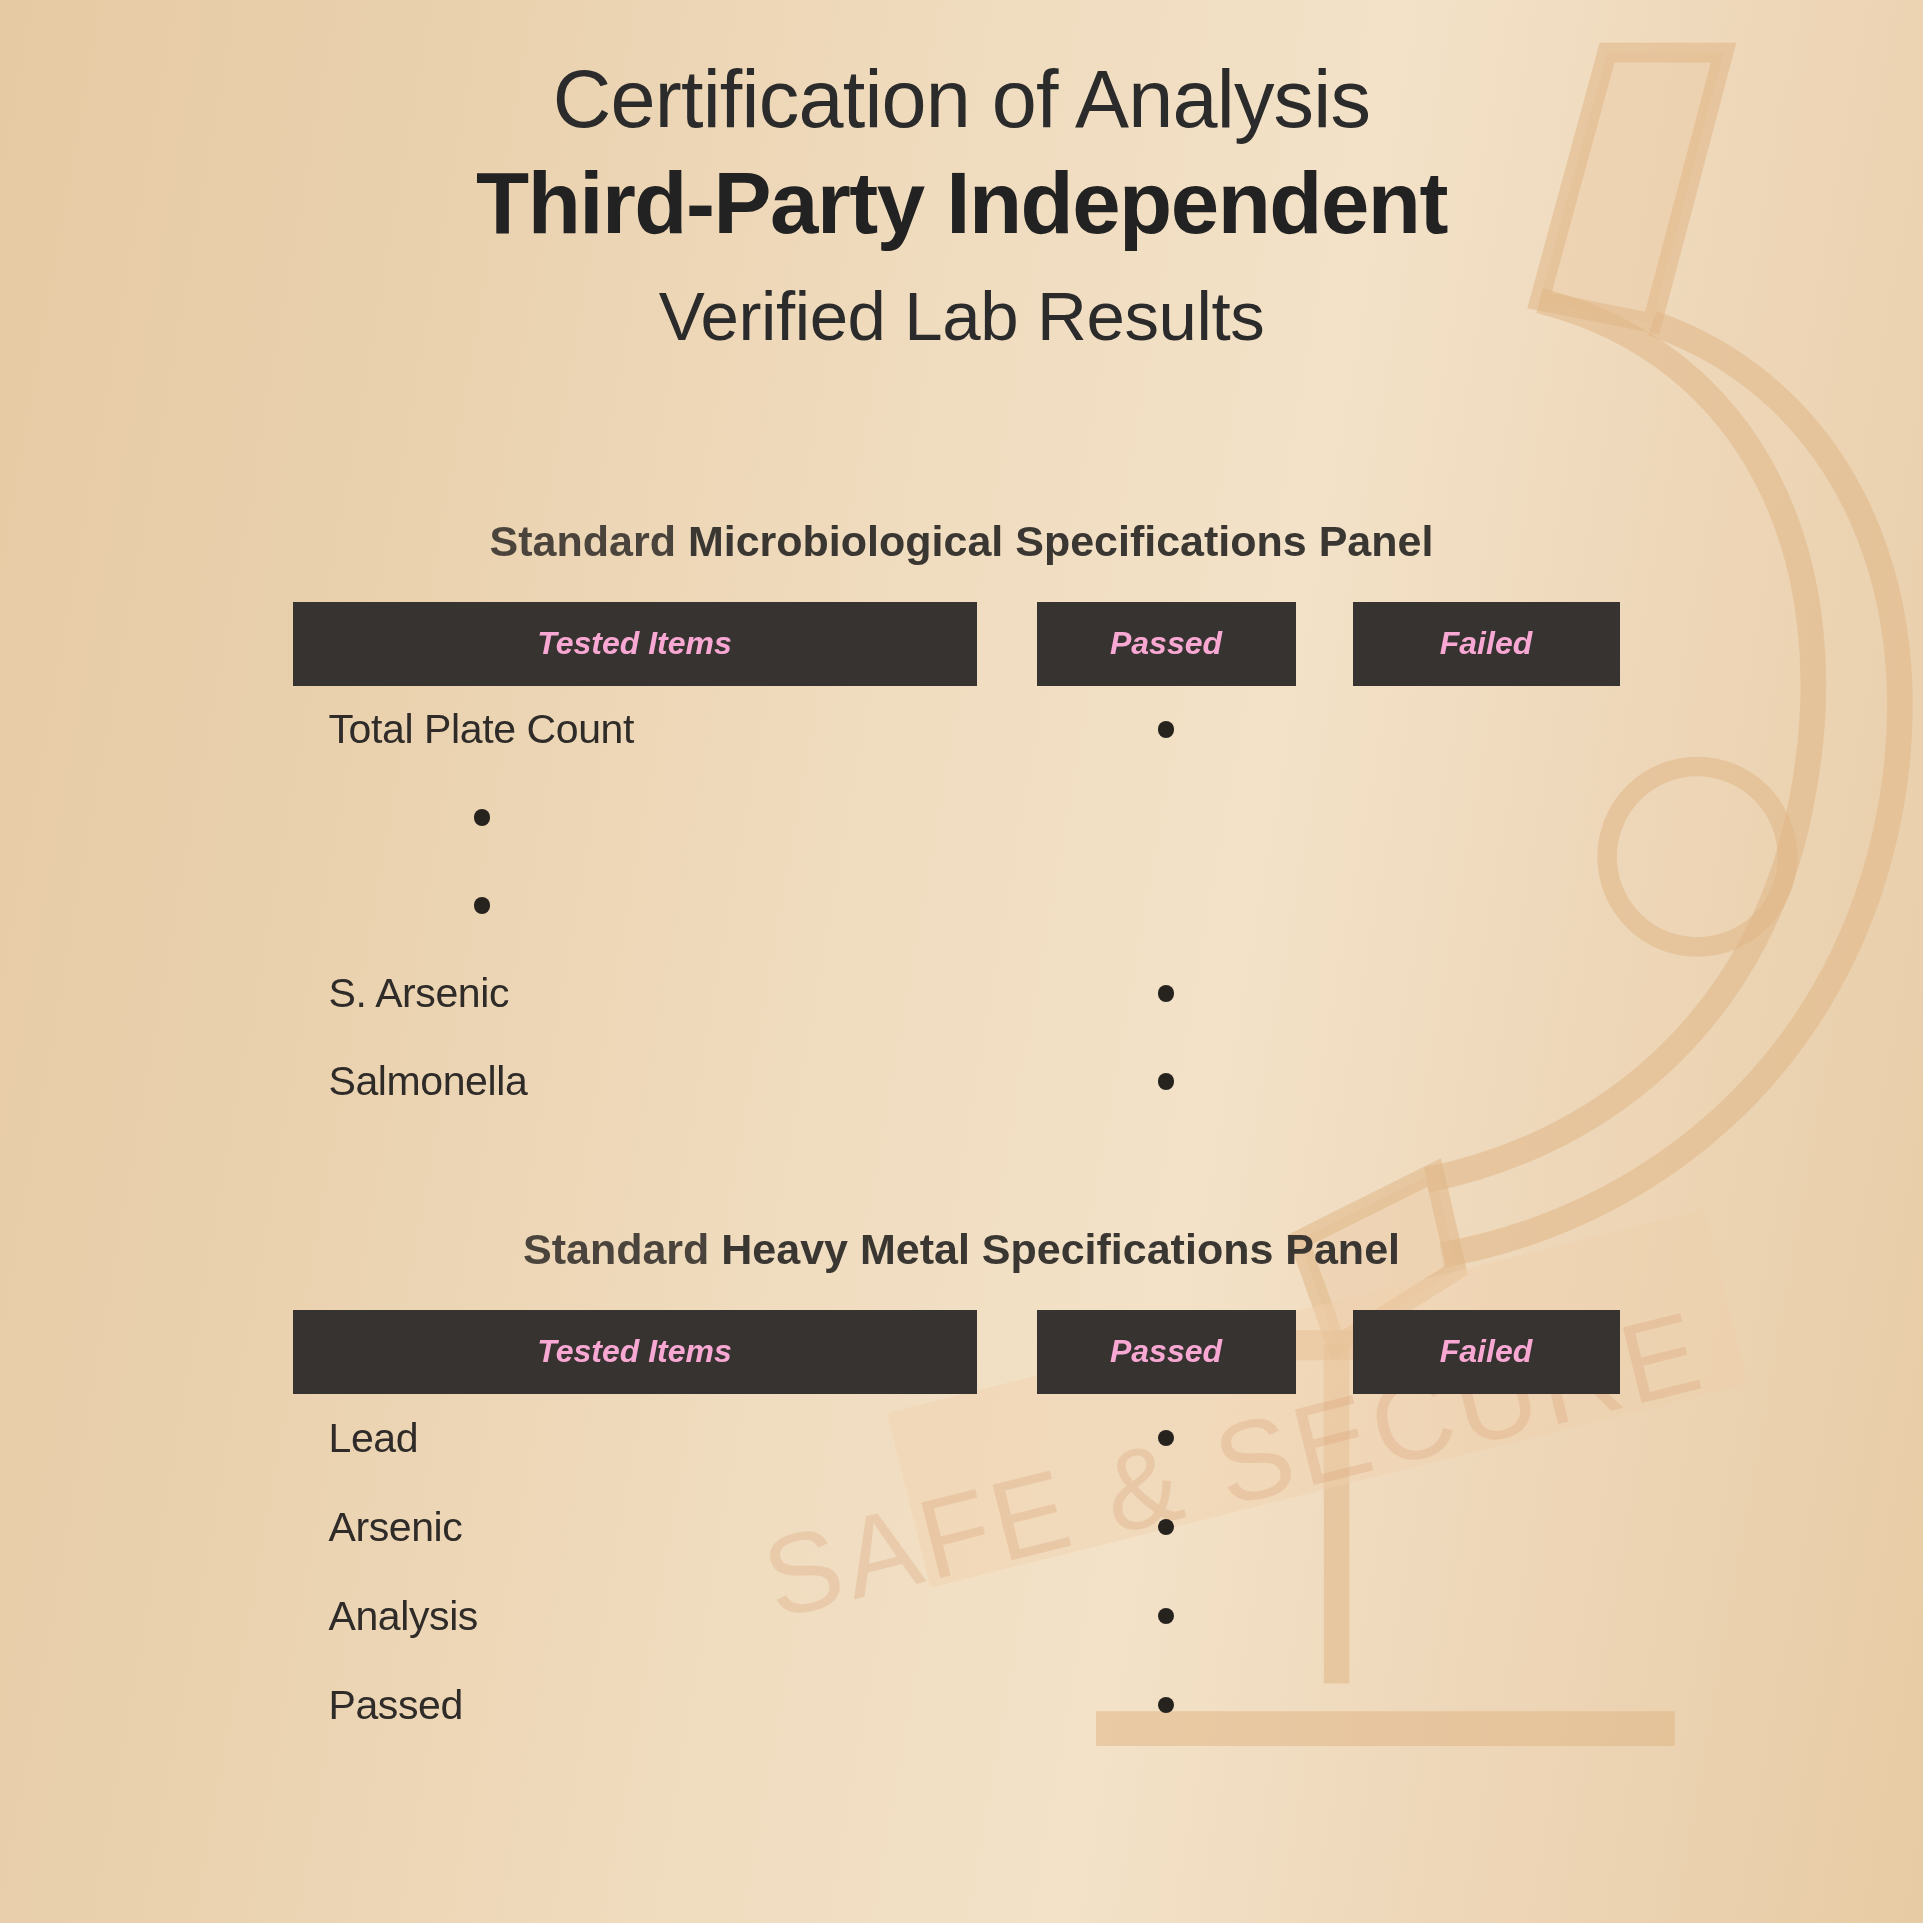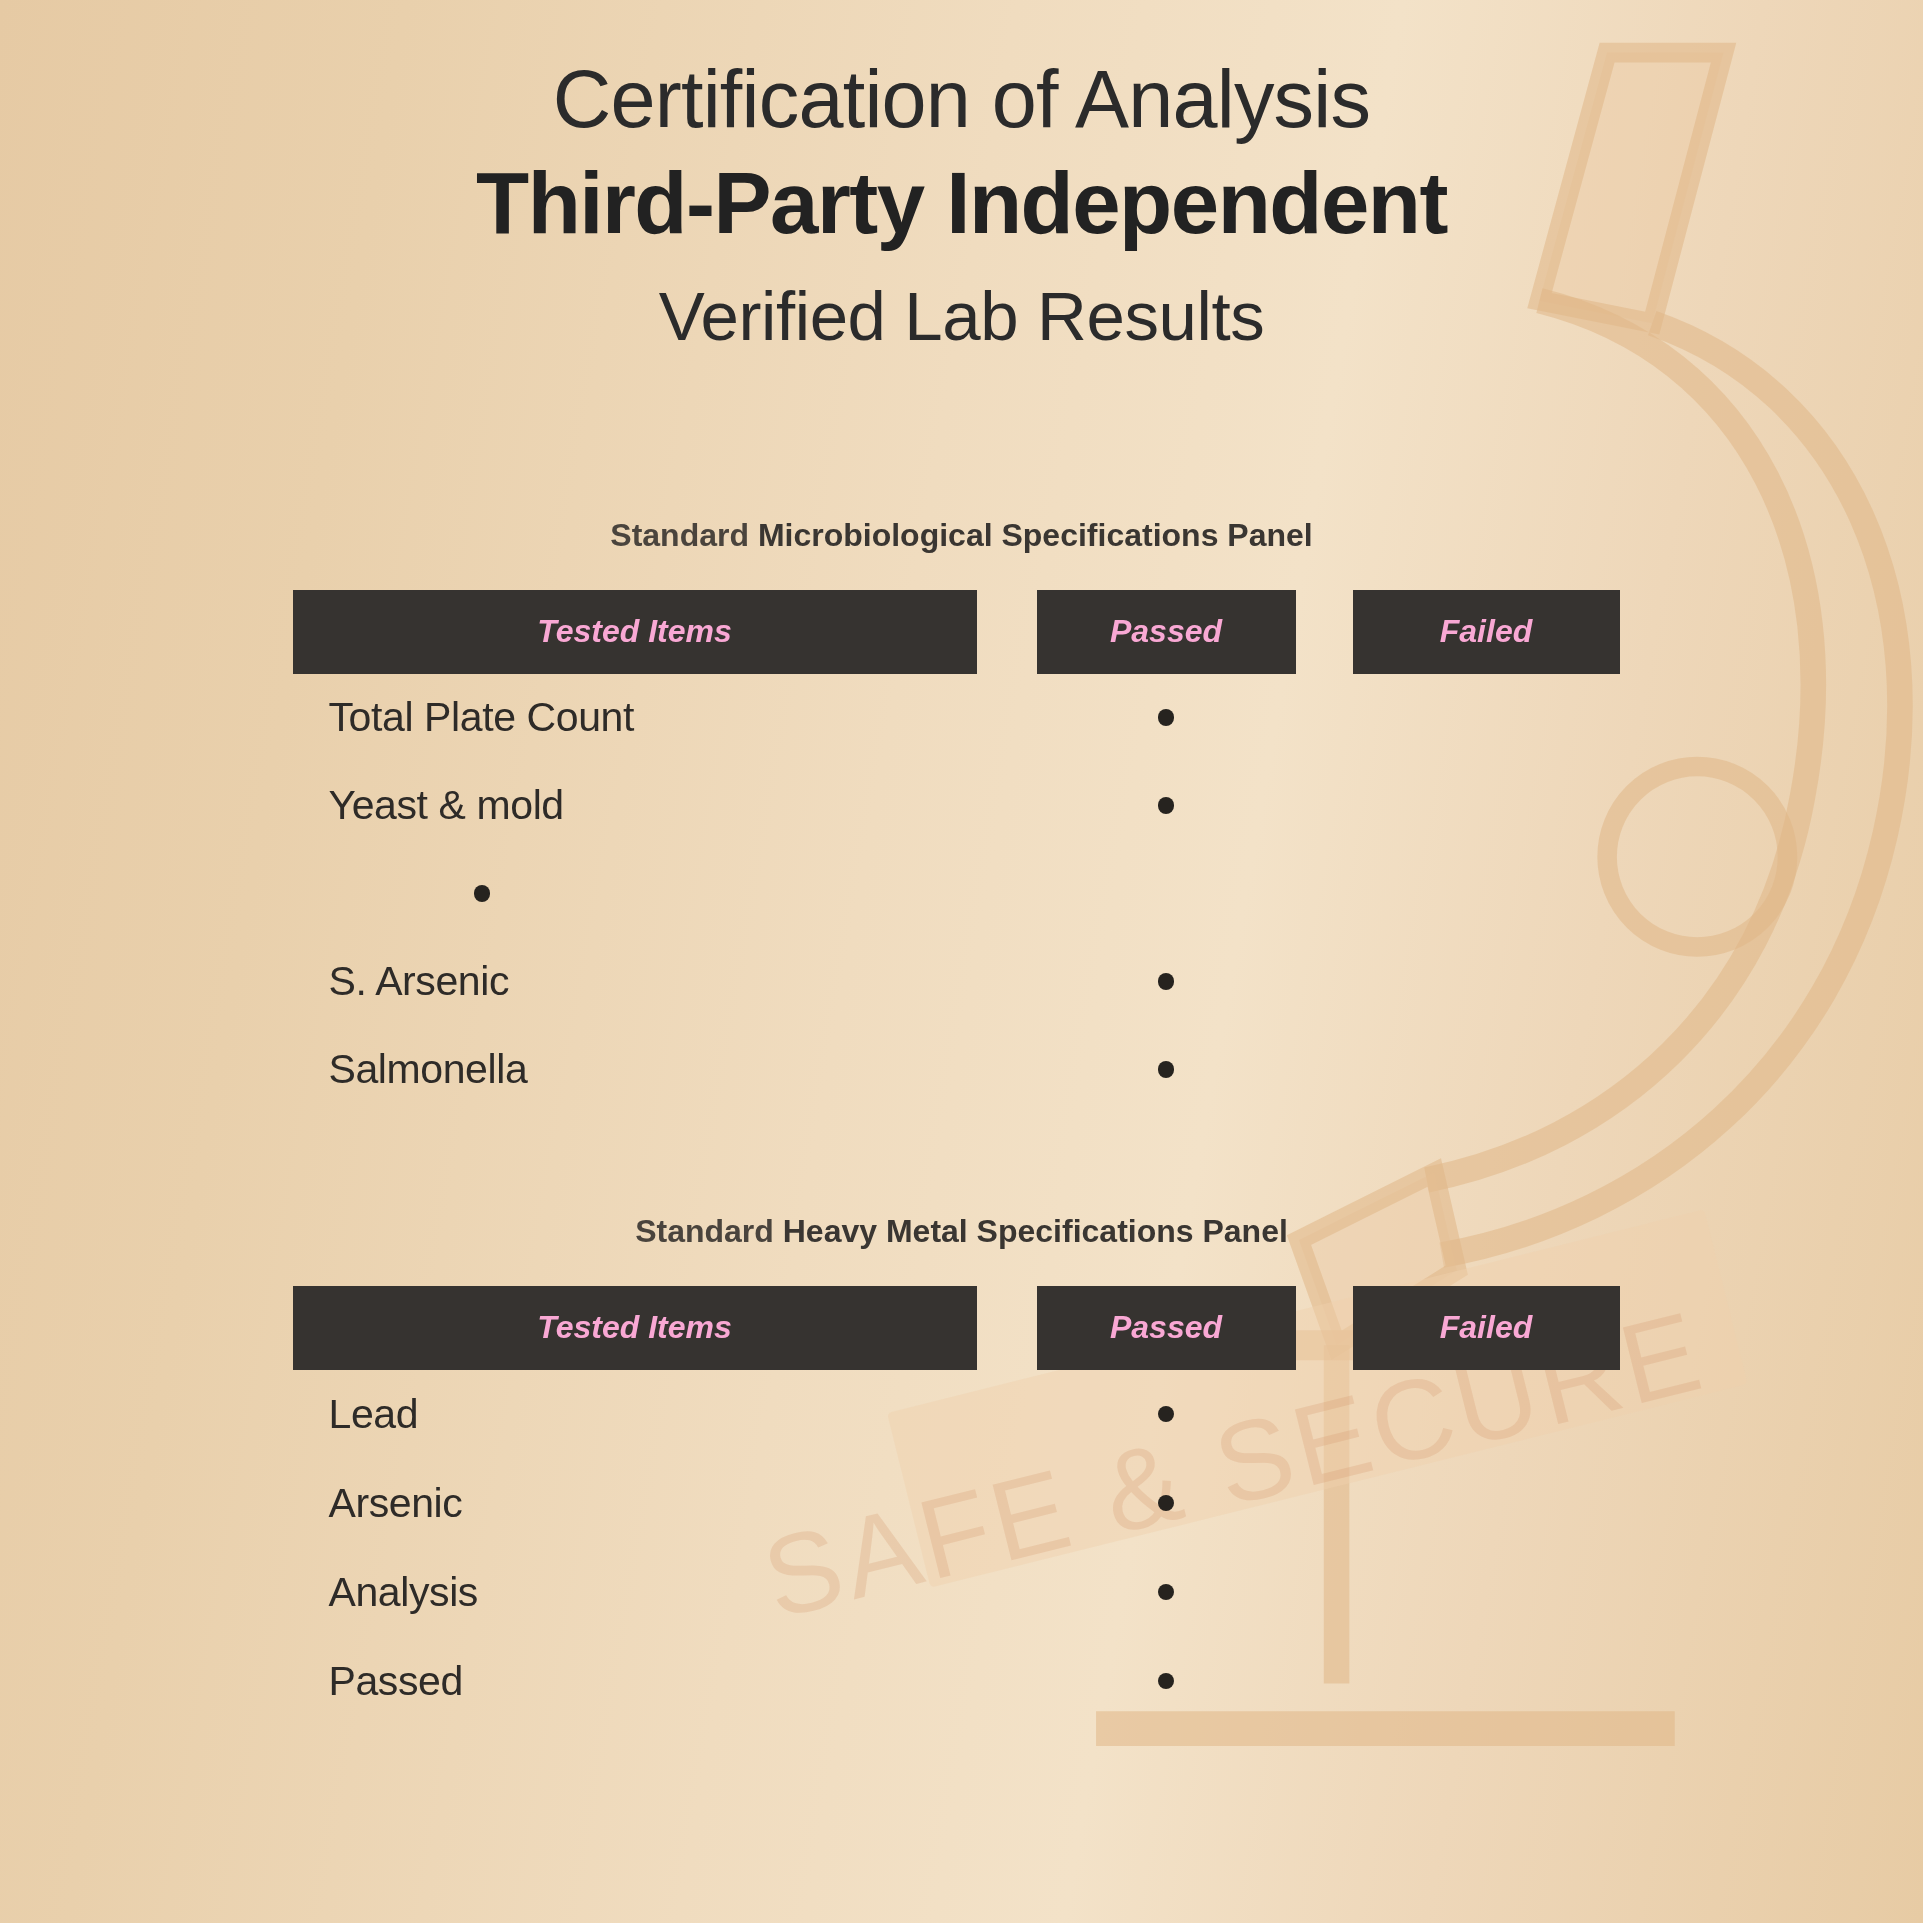--- a/index.html
+++ b/index.html
@@ -89,21 +89,21 @@
     margin-top: 21px;
   }
 
   
   .panel {
     position: relative;
     z-index: 3;
   }
   .panel-title {
     text-align: center;
-    font-size: 32px;
+    font-size: 43px;
     font-weight: 700;
     color: #3a3632;
     letter-spacing: 0px;
   }
   .panel-title .light {
     font-weight: 700;
     color: #4a443d;
   }
   .panel-1 {
     margin-top: 158px;
@@ -238,21 +238,20 @@
       <div class="row">
         <div class="cell-name">Total Plate Count</div>
         <div class="cell-mark">
             <span class="dot"></span>
           </div>
         <div class="cell-mark-2">
             <span class="dot hidden"></span>
           </div>
       </div>
       <div class="row">
-        <div class="cell-name">Yeast &amp; mold</div>
         <div class="cell-mark">
             <span class="dot"></span>
           </div>
         <div class="cell-mark-2">
             <span class="dot hidden"></span>
           </div>
       </div>
       <div class="row">
         <div class="cell-mark">
             <span class="dot"></span>

